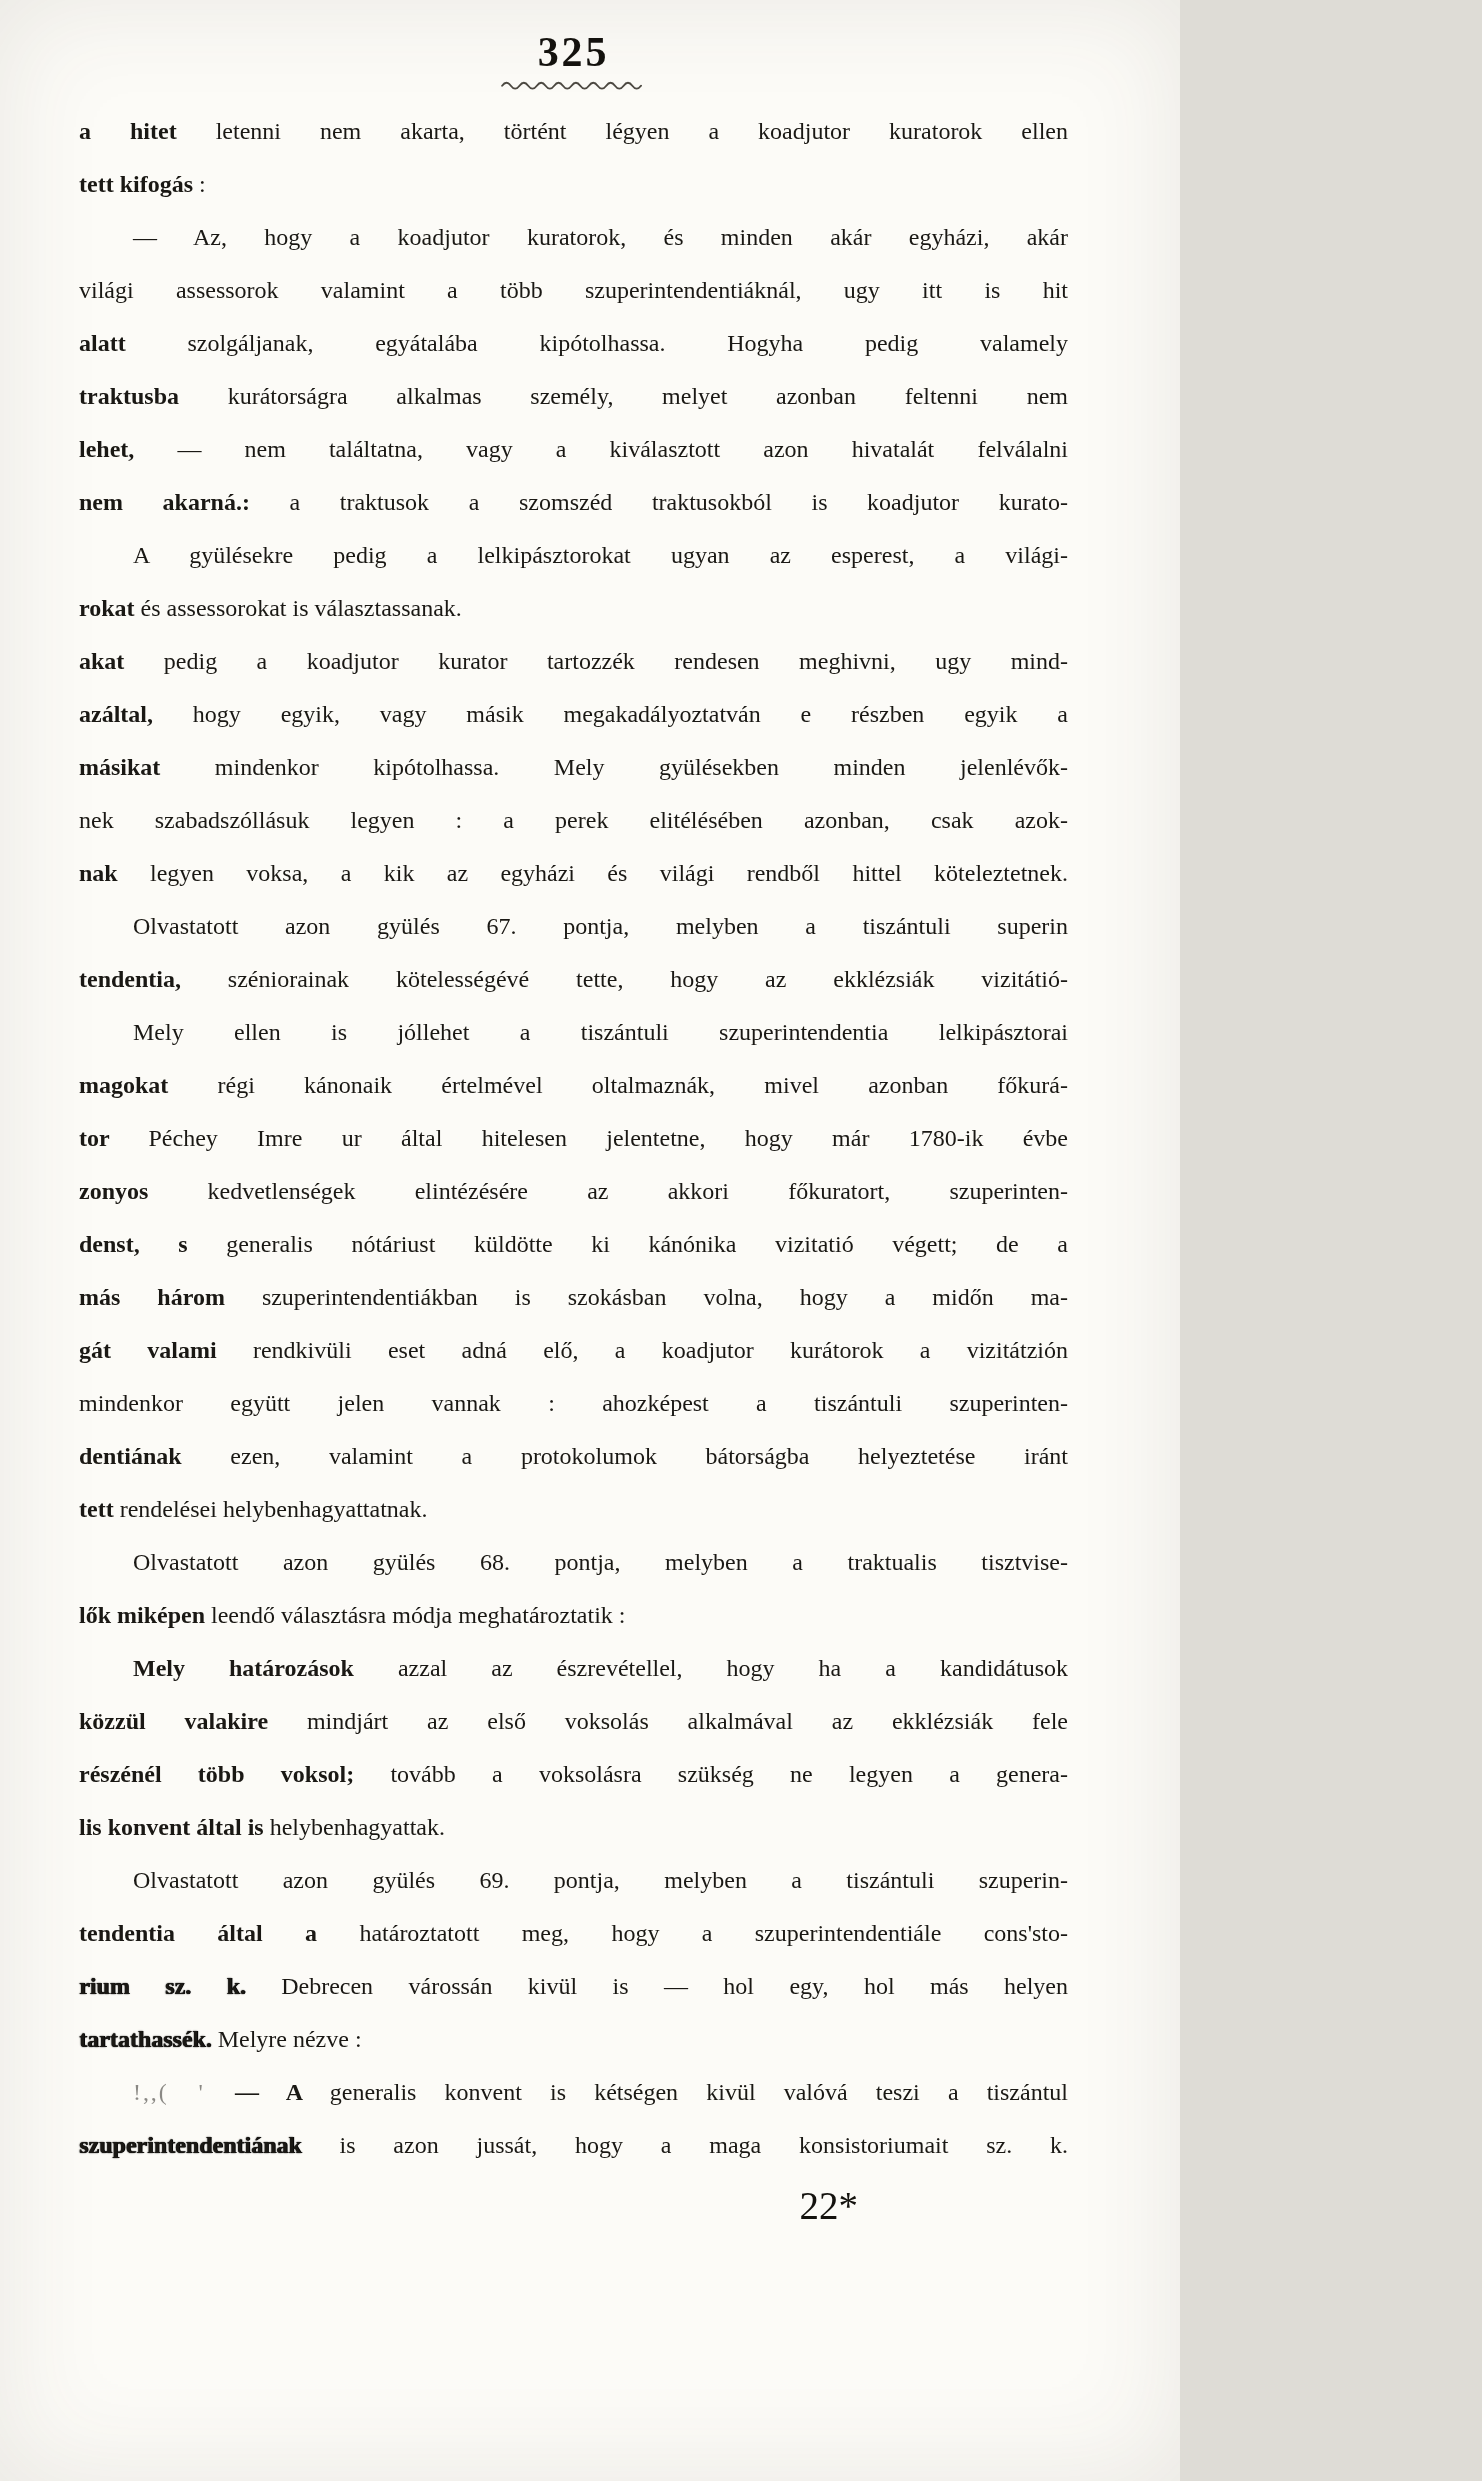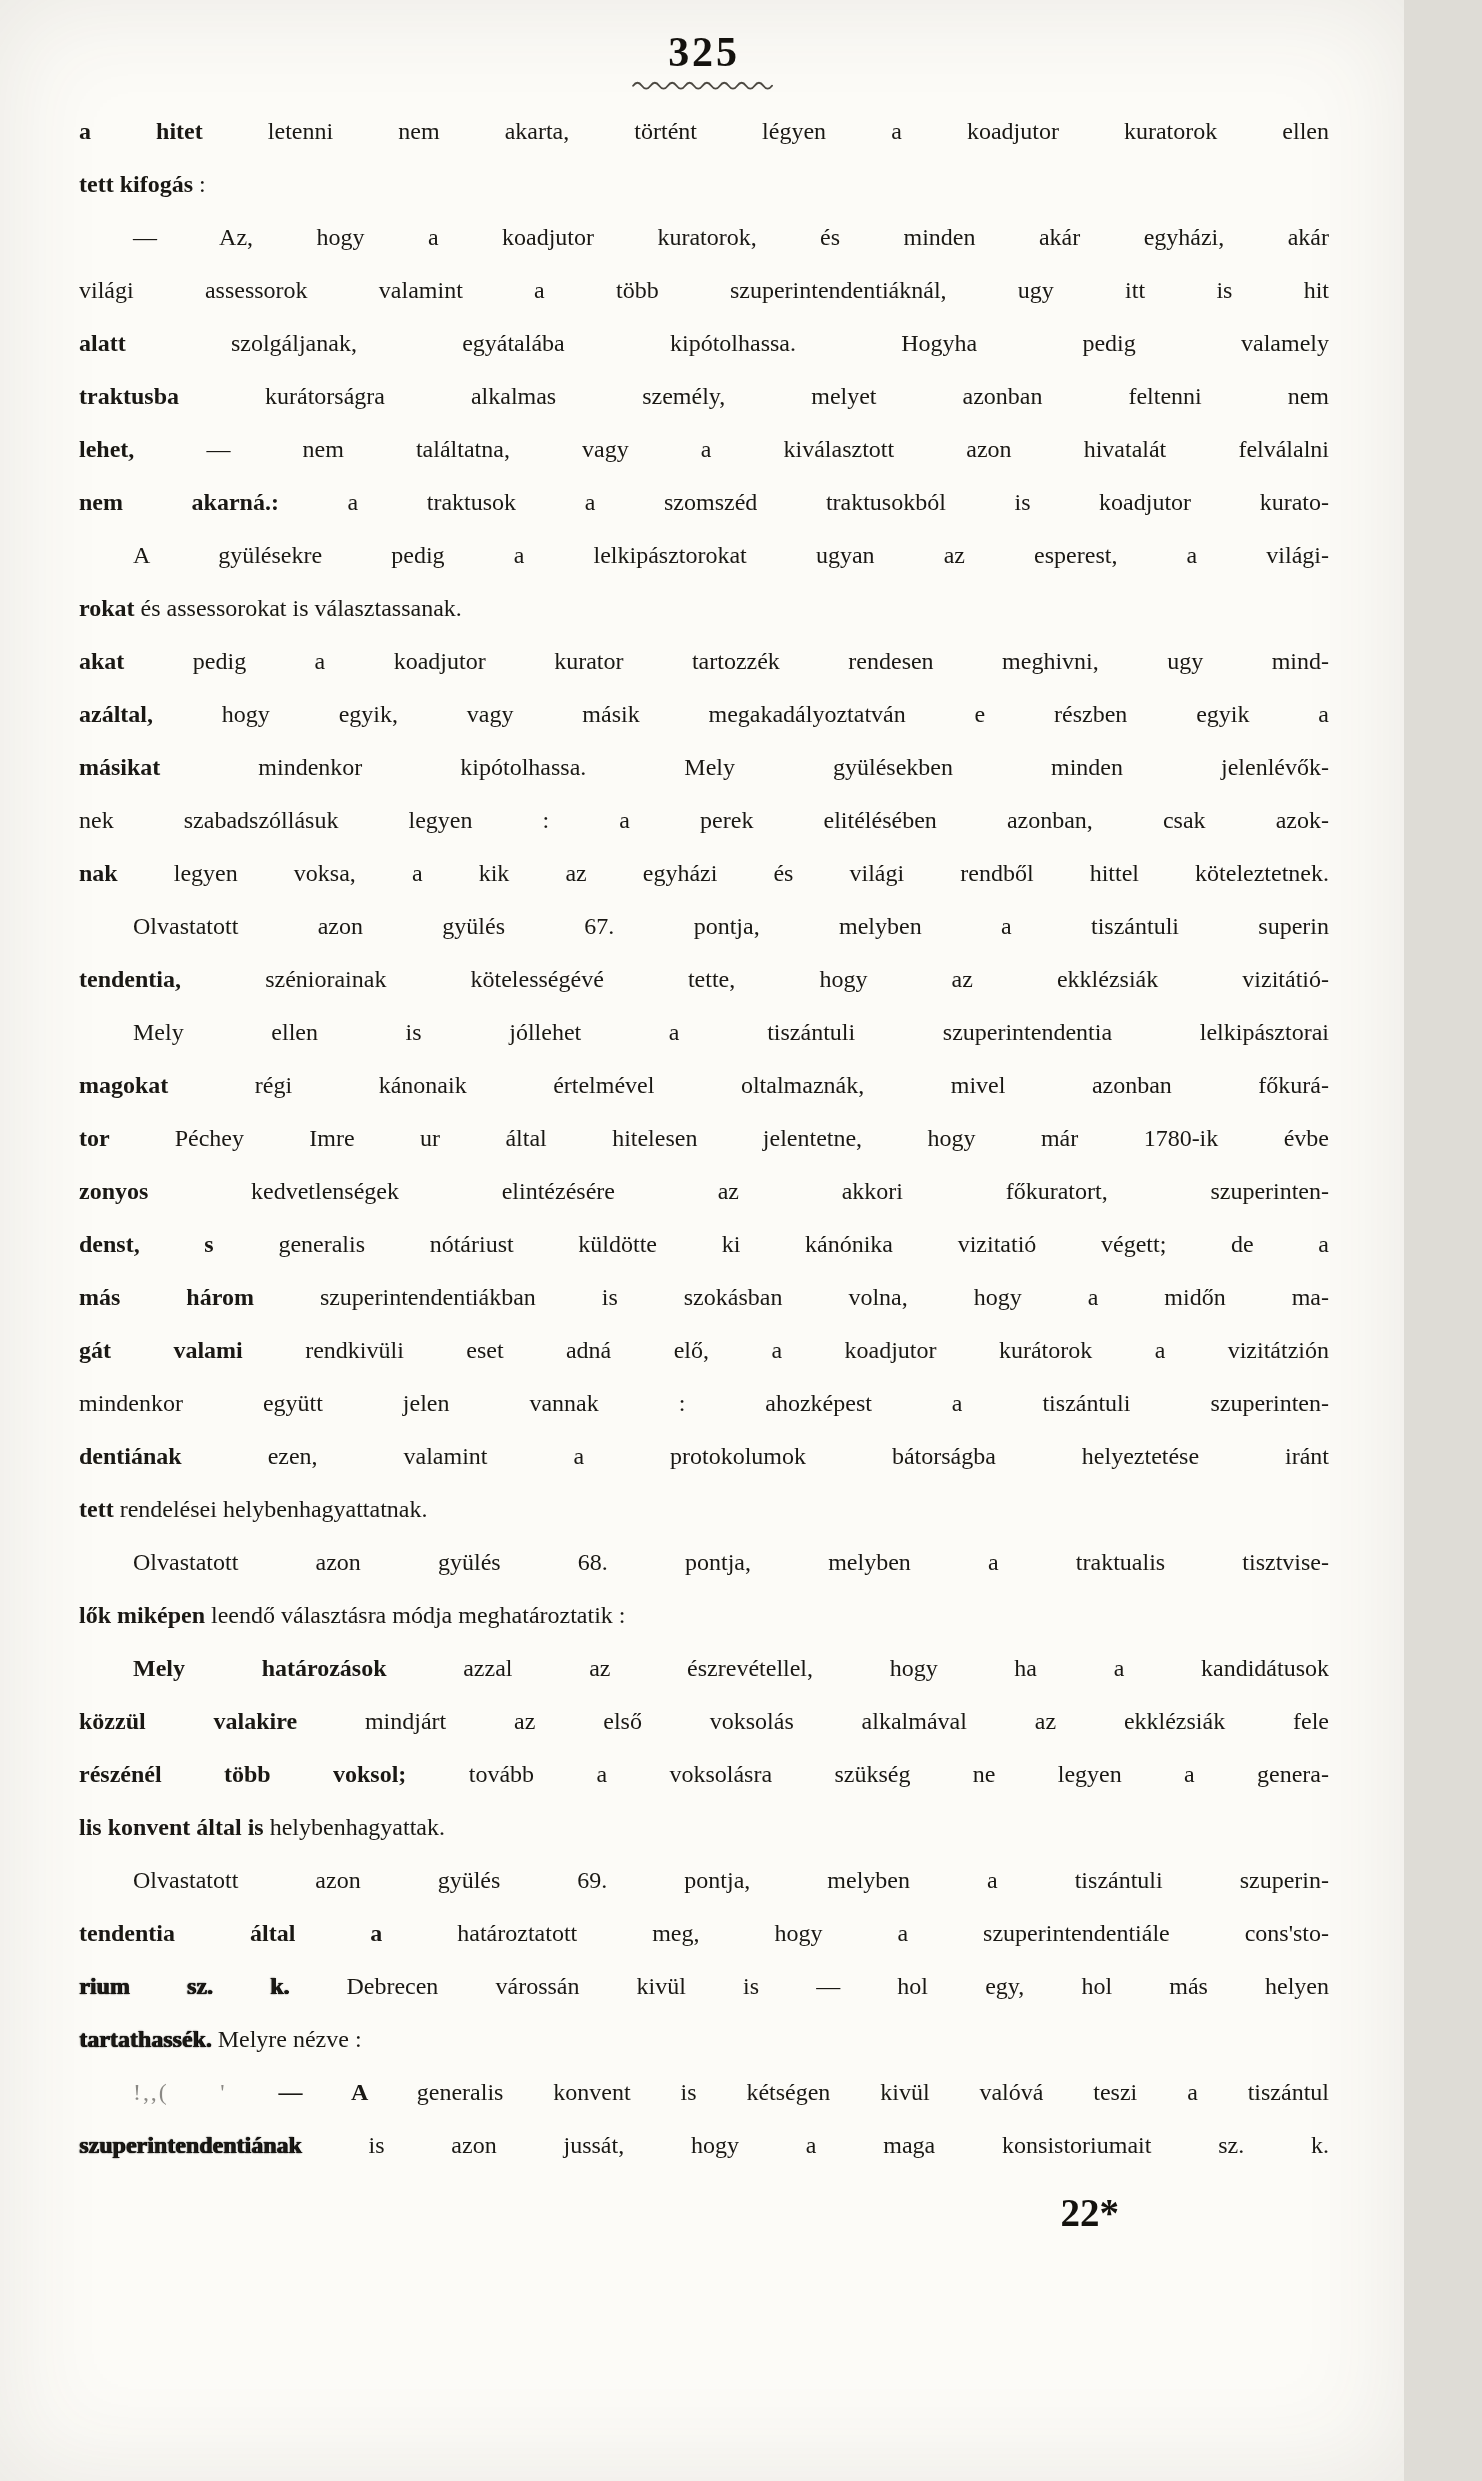--- a/index.html
+++ b/index.html
@@ -3,25 +3,25 @@
 <meta charset="utf-8">
 <style>
   * { box-sizing: border-box; }
   html, body { margin: 0; padding: 0; }
   body {
     width: 1482px; height: 2481px;
     background: #dedcd6;
     font-family: "Liberation Serif", "DejaVu Serif", serif;
   }
   .page {
-    width: 1404px; height: 2481px;
+    width: 1180px; height: 2481px;
     background: #fcfbf7;
     color: #1a1814;
     box-shadow: inset 0 0 106px rgba(70, 62, 48, 0.10);
-    padding: 25px 75px 0 79px;
+    padding: 25px 112px 0 79px;
     position: relative;
     overflow: hidden;
   }
   .pagenum-wrap { text-align: center; padding-top: 3.9px; }
   .pagenum {
     font-size: 42px;
     font-weight: 600;
     letter-spacing: 2.9px;
     color: #14120e;
     line-height: 46px;
@@ -36,25 +36,25 @@
     white-space: normal;
     color: #1a1814;
   }
   .line.no-just { text-align: left; text-align-last: left; }
   .line.indent { padding-left: 54px; }
   .lead { font-weight: 700; }
   .lead.heavy { text-shadow: 0 0 1.4px #000, 0.7px 0 0 #000; }
   .artifact { opacity: 0.5; letter-spacing: 1.9px; }
   .signature {
     font-size: 39px;
-    font-weight: 700;
+    font-weight: 400;
     text-align: right;
     padding-right: 210px;
     line-height: 54px;
-    margin-top: 14px;
+    margin-top: 7px;
     color: #14120e;
   }
 </style>
 </head>
 <body>
 
 <div class="page">
 
   <div class="pagenum-wrap">
     <div class="pagenum">325</div>

